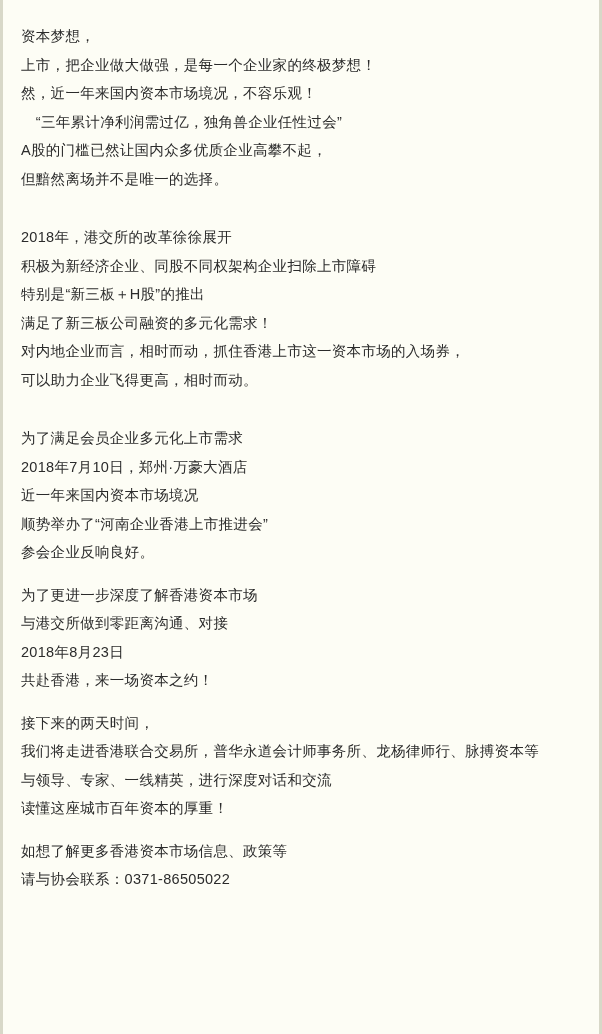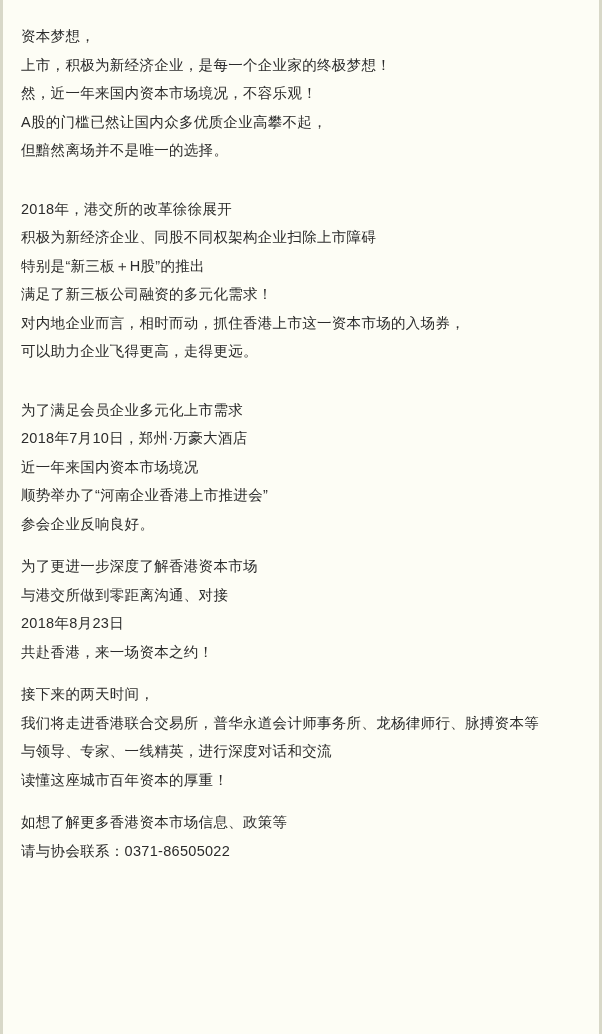--- a/index.html
+++ b/index.html
@@ -43,35 +43,36 @@
   }
 </style>
 </head>
 <body>
 
 <div class="page">
   <div class="article">
 
     <div class="para">
       <div class="line">资本梦想，</div>
-      <div class="line">上市，积极为新经济企业，是每一个企业家的终极梦想！</div>
+      <div class="line">上市，把企业做大做强，是每一个企业家的终极梦想！</div>
       <div class="line">然，近一年来国内资本市场境况，不容乐观！</div>
+      <div class="line">　“三年累计净利润需过亿，独角兽企业任性过会”</div>
       <div class="line">A股的门槛已然让国内众多优质企业高攀不起，</div>
       <div class="line">但黯然离场并不是唯一的选择。</div>
     </div>
 
     <div class="spacer-lg"></div>
 
     <div class="para">
       <div class="line">2018年，港交所的改革徐徐展开</div>
       <div class="line">积极为新经济企业、同股不同权架构企业扫除上市障碍</div>
       <div class="line">特别是“新三板＋H股”的推出</div>
       <div class="line">满足了新三板公司融资的多元化需求！</div>
       <div class="line">对内地企业而言，相时而动，抓住香港上市这一资本市场的入场券，</div>
-      <div class="line">可以助力企业飞得更高，走得更远。</div>
+      <div class="line">可以助力企业飞得更高，相时而动。</div>
     </div>
 
     <div class="spacer-lg"></div>
 
     <div class="para">
       <div class="line">为了满足会员企业多元化上市需求</div>
       <div class="line">2018年7月10日，郑州·万豪大酒店</div>
       <div class="line">近一年来国内资本市场境况</div>
       <div class="line">顺势举办了“河南企业香港上市推进会”</div>
       <div class="line">参会企业反响良好。</div>

